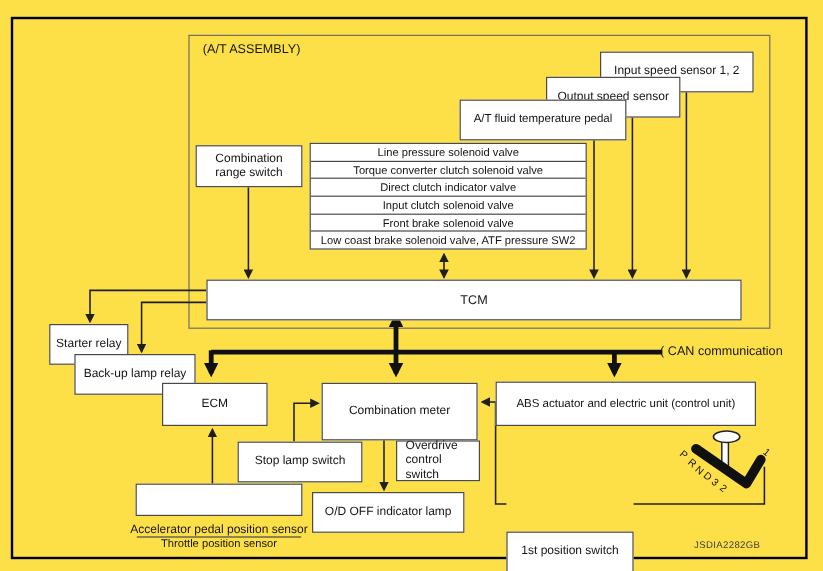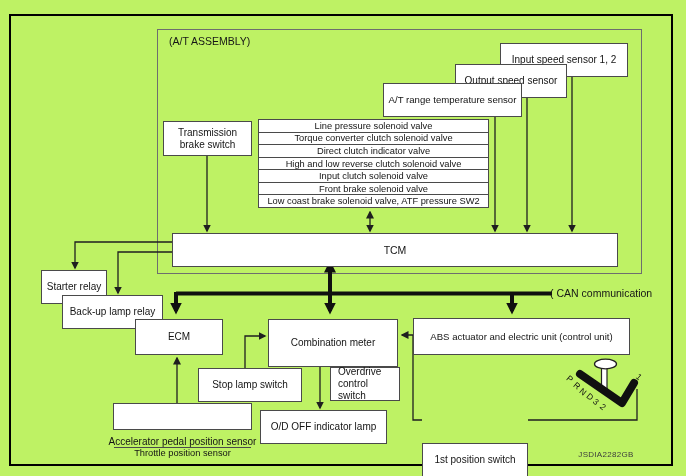--- a/index.html
+++ b/index.html
@@ -1,16 +1,16 @@
 <!DOCTYPE html>
 <html><head>
 <meta charset="utf-8">
 <style>
   html,body{margin:0;padding:0;background:#fff;}
-  .stage{position:relative;width:686px;height:476px;background:#bef264;
+  .stage{position:relative;width:686px;height:476px;background:#fde047;
          font-family:"Liberation Sans", sans-serif;color:#111;overflow:hidden;}
   .abs{position:absolute;box-sizing:border-box;}
   .frame{border:2.5px solid #000;background:transparent;}
   .group-box{border:1.5px solid #6e6e6e;background:transparent;}
   .group-label{position:absolute;left:11px;top:5px;font-size:10.5px;color:#161616;}
   .box{border:1.4px solid #4a4a4a;background:#fff;display:flex;align-items:center;
        justify-content:center;text-align:center;font-size:10px;line-height:1.18;
        color:#141414;padding:16px 2px;}
   .box.small{font-size:9.6px;}
   .box.left-align{justify-content:flex-start;text-align:left;padding-left:7px;}
@@ -75,35 +75,34 @@
       <text class="gear" text-anchor="middle" transform="translate(568 381) rotate(40)">P</text>
       <text class="gear" text-anchor="middle" transform="translate(575 388) rotate(40)">R</text>
       <text class="gear" text-anchor="middle" transform="translate(581 394) rotate(40)">N</text>
       <text class="gear" text-anchor="middle" transform="translate(588 399) rotate(40)">D</text>
       <text class="gear" text-anchor="middle" transform="translate(594 404) rotate(40)">3</text>
       <text class="gear" text-anchor="middle" transform="translate(601 409) rotate(40)">2</text>
       <text class="gear" text-anchor="middle" transform="translate(637 379) rotate(40)">1</text>
     </g>
   </svg>
 
-  <div class="abs box" style="left:163px;top:121px;width:89px;height:35px;">Transmission brake switch</div>
+  <div class="abs box" style="left:163px;top:121px;width:89px;height:35px;">Combination range switch</div>
 
   <div class="abs stack" style="left:258px;top:119px;width:231px;height:89px;">
     <div class="row">Line pressure solenoid valve</div>
     <div class="row">Torque converter clutch solenoid valve</div>
     <div class="row">Direct clutch indicator valve</div>
-    <div class="row">High and low reverse clutch solenoid valve</div>
     <div class="row">Input clutch solenoid valve</div>
     <div class="row">Front brake solenoid valve</div>
     <div class="row">Low coast brake solenoid valve, ATF pressure SW2</div>
   </div>
 
   <div class="abs box" style="left:500px;top:43px;width:128px;height:17px;">Input speed sensor 1, 2</div>
   <div class="abs box" style="left:455px;top:64px;width:112px;height:15px;">Output speed sensor</div>
-  <div class="abs box small" style="left:383px;top:83px;width:139px;height:15px;">A/T range temperature sensor</div>
+  <div class="abs box small" style="left:383px;top:83px;width:139px;height:15px;">A/T fluid temperature pedal</div>
 
   <div class="abs box" style="left:172px;top:233px;width:446px;height:25px;font-size:10.5px;">TCM</div>
 
   <div class="abs box" style="left:41px;top:270px;width:66px;height:15px;">Starter relay</div>
   <div class="abs box" style="left:62px;top:295px;width:101px;height:15px;">Back-up lamp relay</div>
 
   <div class="abs can-label" style="left:550px;top:287px;">
     <span class="mark">(</span><span>CAN communication</span>
   </div>
 

